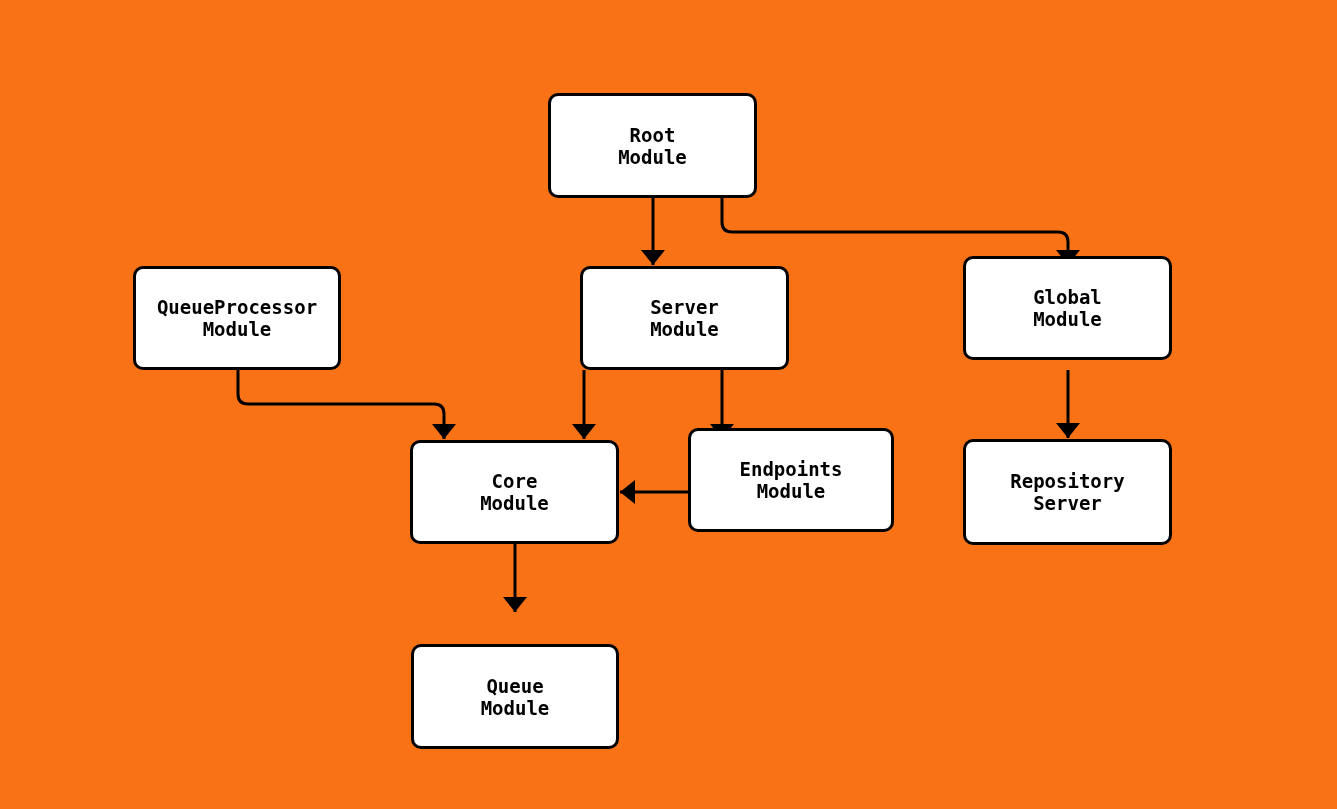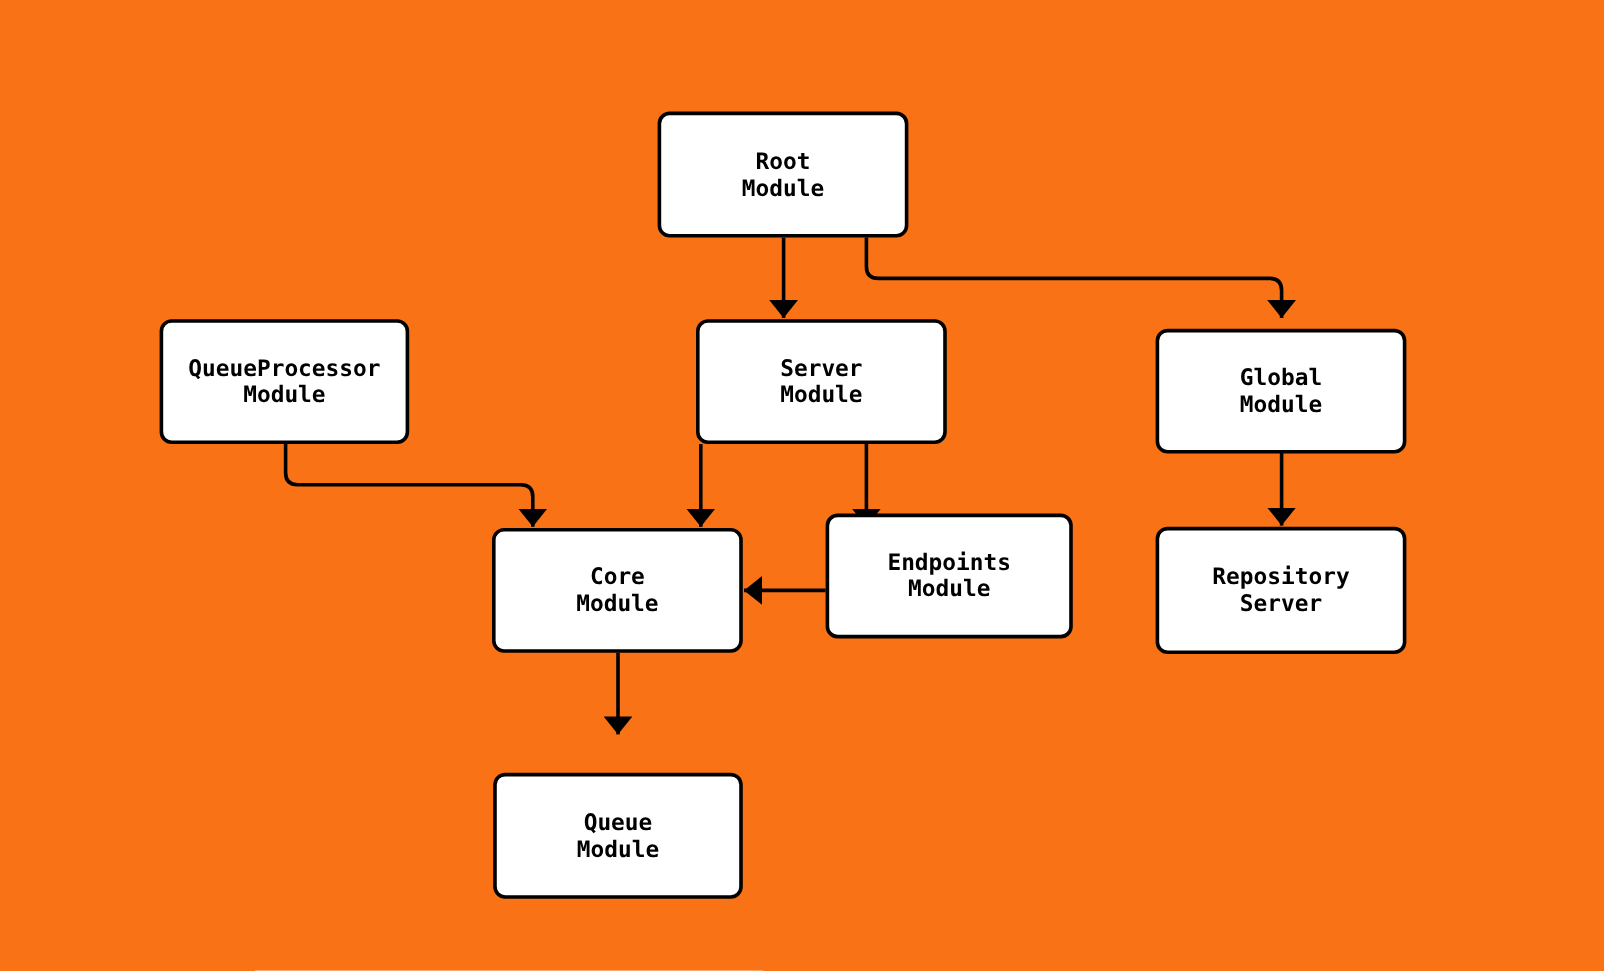--- a/index.html
+++ b/index.html
@@ -69,21 +69,21 @@
 Module</span>
   </div>
   <div class="node" style="left: 133px; top: 266px; width: 208px; height: 104px; border-color: rgb(0, 0, 0); background: rgb(255, 255, 255);">
     <span class="node-label">QueueProcessor
 Module</span>
   </div>
   <div class="node" style="left: 580px; top: 266px; width: 209px; height: 104px; border-color: rgb(0, 0, 0); background: rgb(255, 255, 255);">
     <span class="node-label">Server
 Module</span>
   </div>
-  <div class="node" style="left: 963px; top: 274px; width: 209px; height: 104px; border-color: rgb(0, 0, 0); background: rgb(255, 255, 255);">
+  <div class="node" style="left: 963px; top: 256px; width: 209px; height: 104px; border-color: rgb(0, 0, 0); background: rgb(255, 255, 255);">
     <span class="node-label">Global
 Module</span>
   </div>
   <div class="node" style="left: 410px; top: 440px; width: 209px; height: 104px; border-color: rgb(0, 0, 0); background: rgb(255, 255, 255); text-align: center;">
     <span class="node-label">Core
 Module</span>
   </div>
   <div class="node" style="left: 688px; top: 428px; width: 206px; height: 104px; border-color: rgb(0, 0, 0); background: rgb(255, 255, 255); align-items: center;">
     <span class="node-label">Endpoints
 Module</span>

